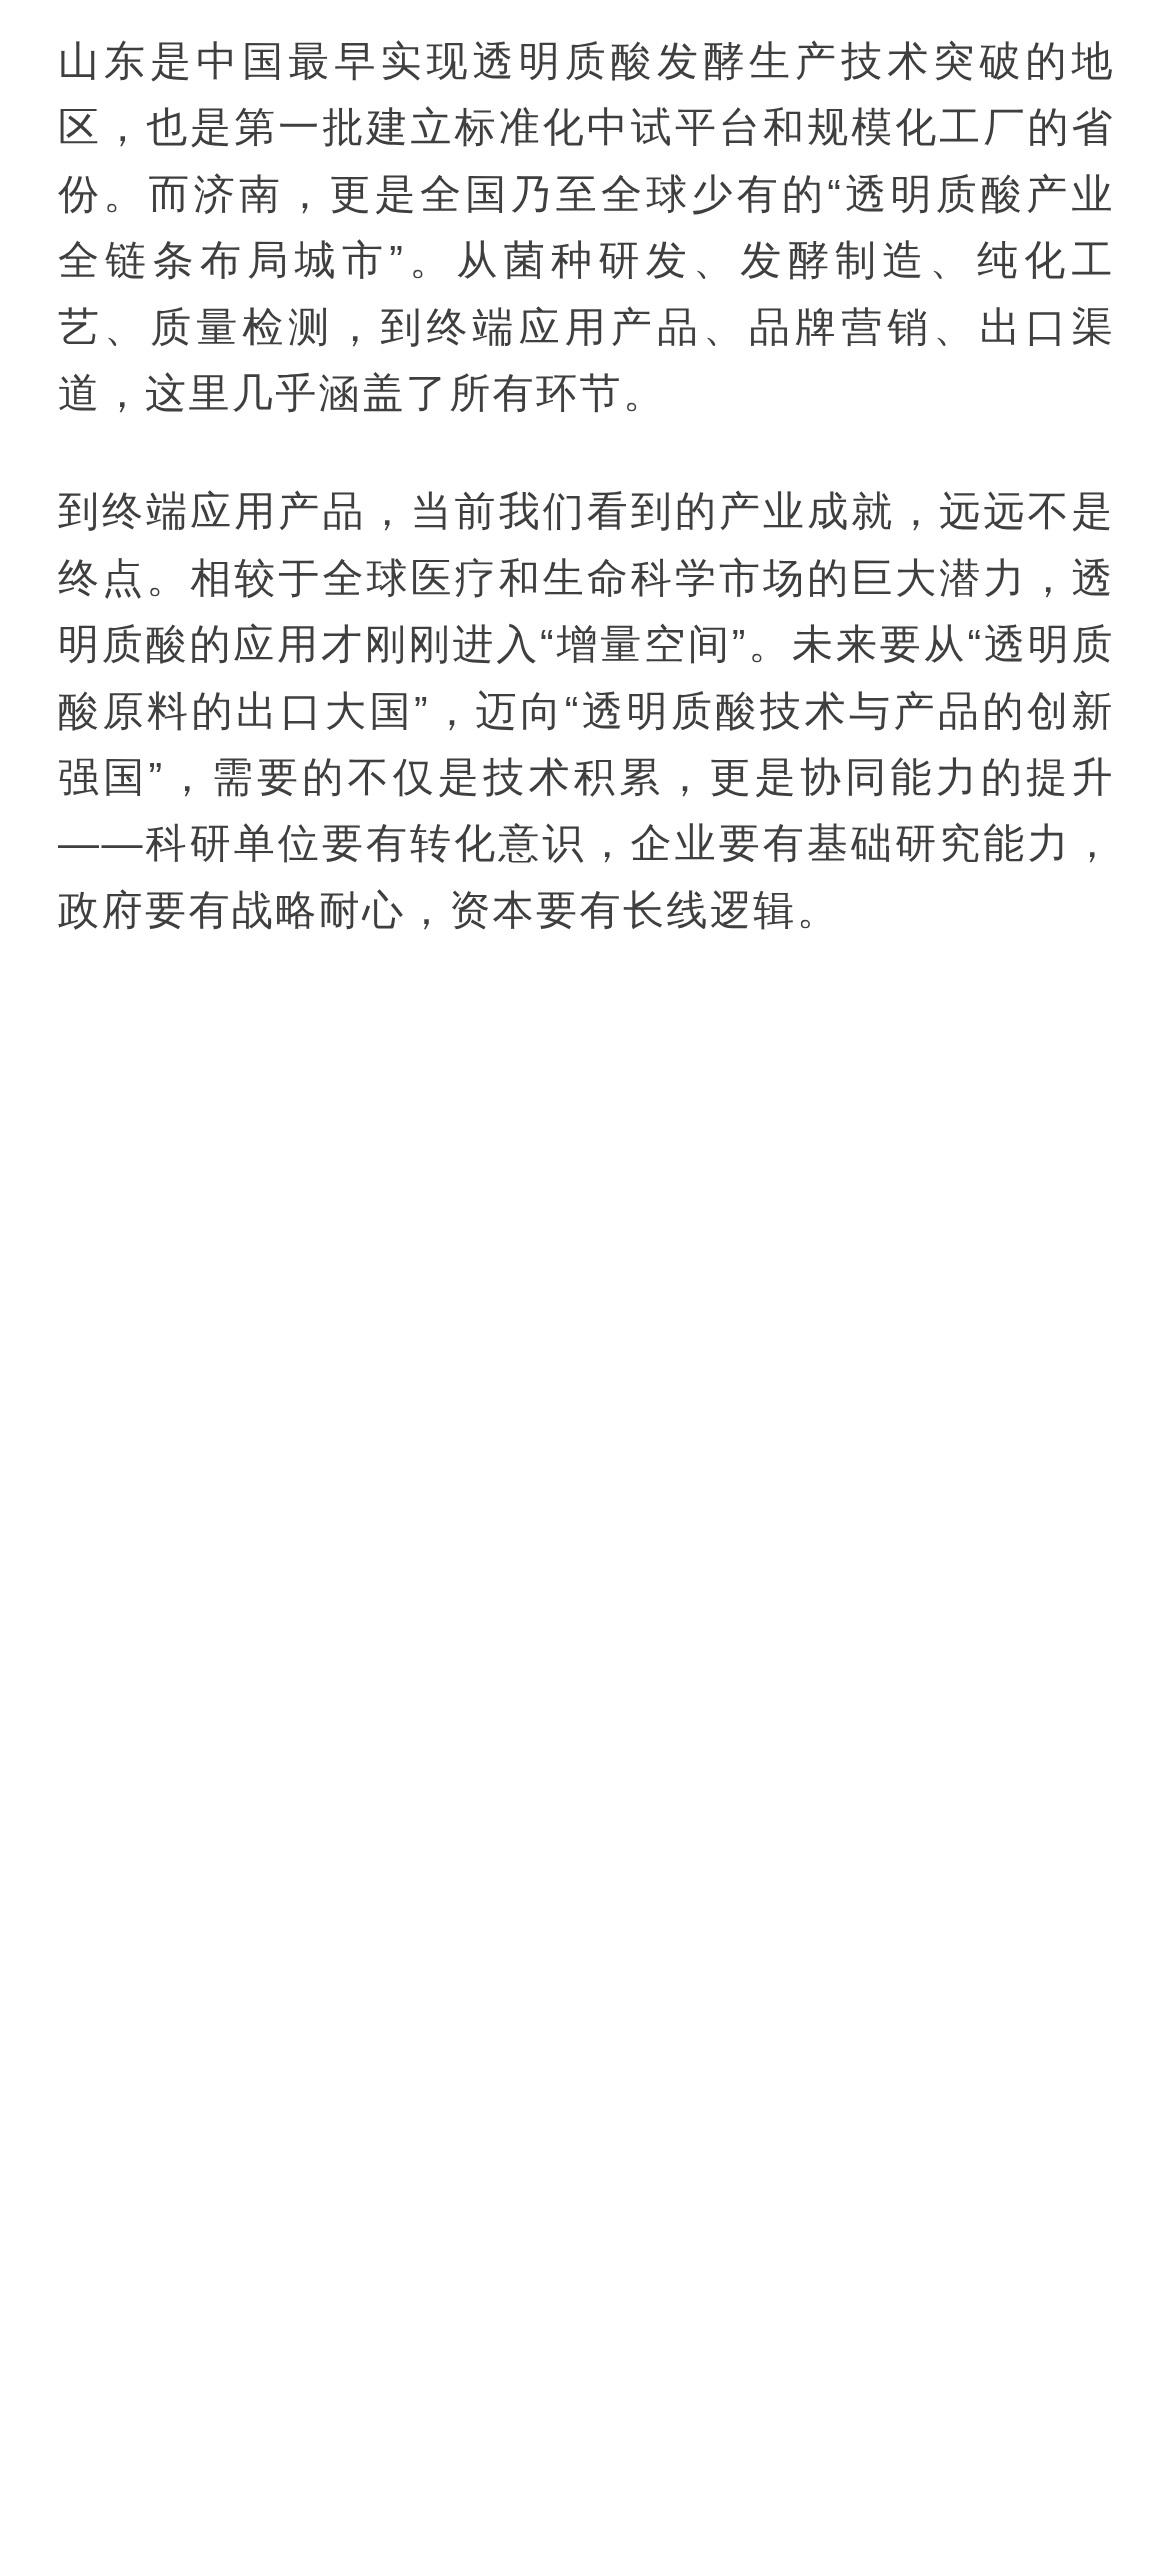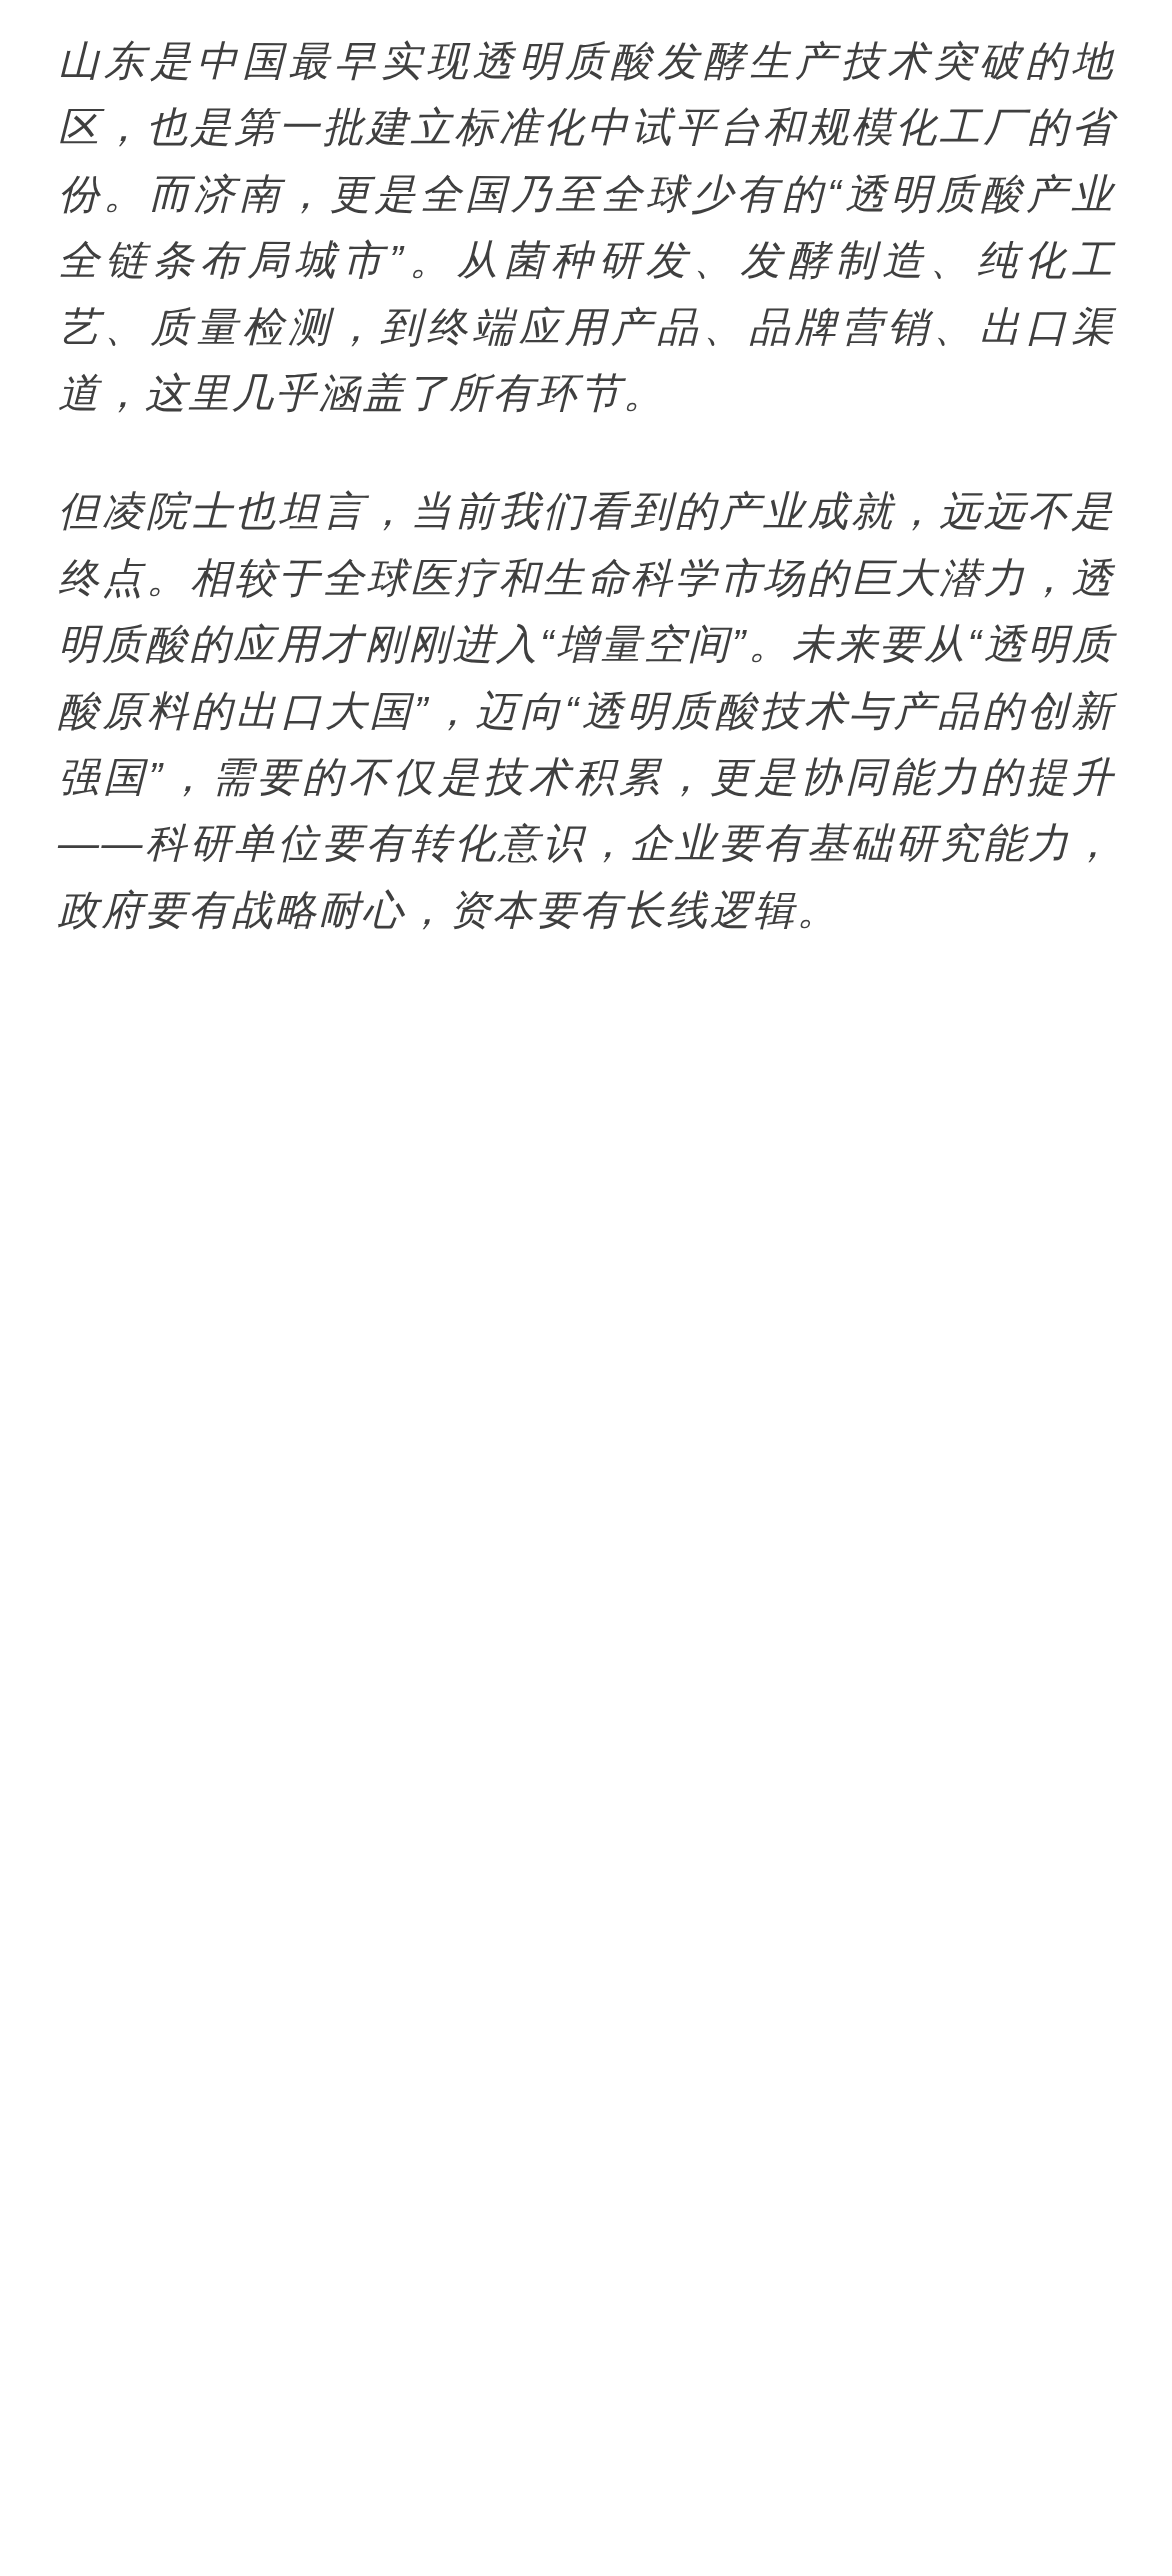--- a/index.html
+++ b/index.html
@@ -8,36 +8,35 @@
     background: #ffffff;
   }
   body {
     width: 1173px;
     min-height: 2576px;
     font-family: "Liberation Sans", "DejaVu Sans", sans-serif;
   }
   .article {
     padding: 28px 58px 40px 58px;
     box-sizing: border-box;
-    font-style: italic;
   }
   .para {
     color: #3f3f3f;
     font-size: 41px;
     line-height: 1.62;
     letter-spacing: 0.06em;
     text-align: justify;
     text-justify: inter-ideograph;
     margin: 0 0 52px 0;
     word-break: break-all;
   }
   .para:last-child {
     margin-bottom: 0;
   }
 </style>
 </head>
 <body>
 
 <div class="article">
   <p class="para">山东是中国最早实现透明质酸发酵生产技术突破的地区，也是第一批建立标准化中试平台和规模化工厂的省份。而济南，更是全国乃至全球少有的“透明质酸产业全链条布局城市”。从菌种研发、发酵制造、纯化工艺、质量检测，到终端应用产品、品牌营销、出口渠道，这里几乎涵盖了所有环节。</p>
-  <p class="para">但凌院士也坦言，当前我们看到的产业成就，远远不是终点。相较于全球医疗和生命科学市场的巨大潜力，透明质酸的应用才刚刚进入“增量空间”。未来要从“透明质酸原料的出口大国”，迈向“透明质酸技术与产品的创新强国”，需要的不仅是技术积累，更是协同能力的提升——科研单位要有转化意识，企业要有基础研究能力，政府要有战略耐心，资本要有长线逻辑。</p>
+  <p class="para">到终端应用产品，当前我们看到的产业成就，远远不是终点。相较于全球医疗和生命科学市场的巨大潜力，透明质酸的应用才刚刚进入“增量空间”。未来要从“透明质酸原料的出口大国”，迈向“透明质酸技术与产品的创新强国”，需要的不仅是技术积累，更是协同能力的提升——科研单位要有转化意识，企业要有基础研究能力，政府要有战略耐心，资本要有长线逻辑。</p>
 </div>
 
 
 </body></html>

